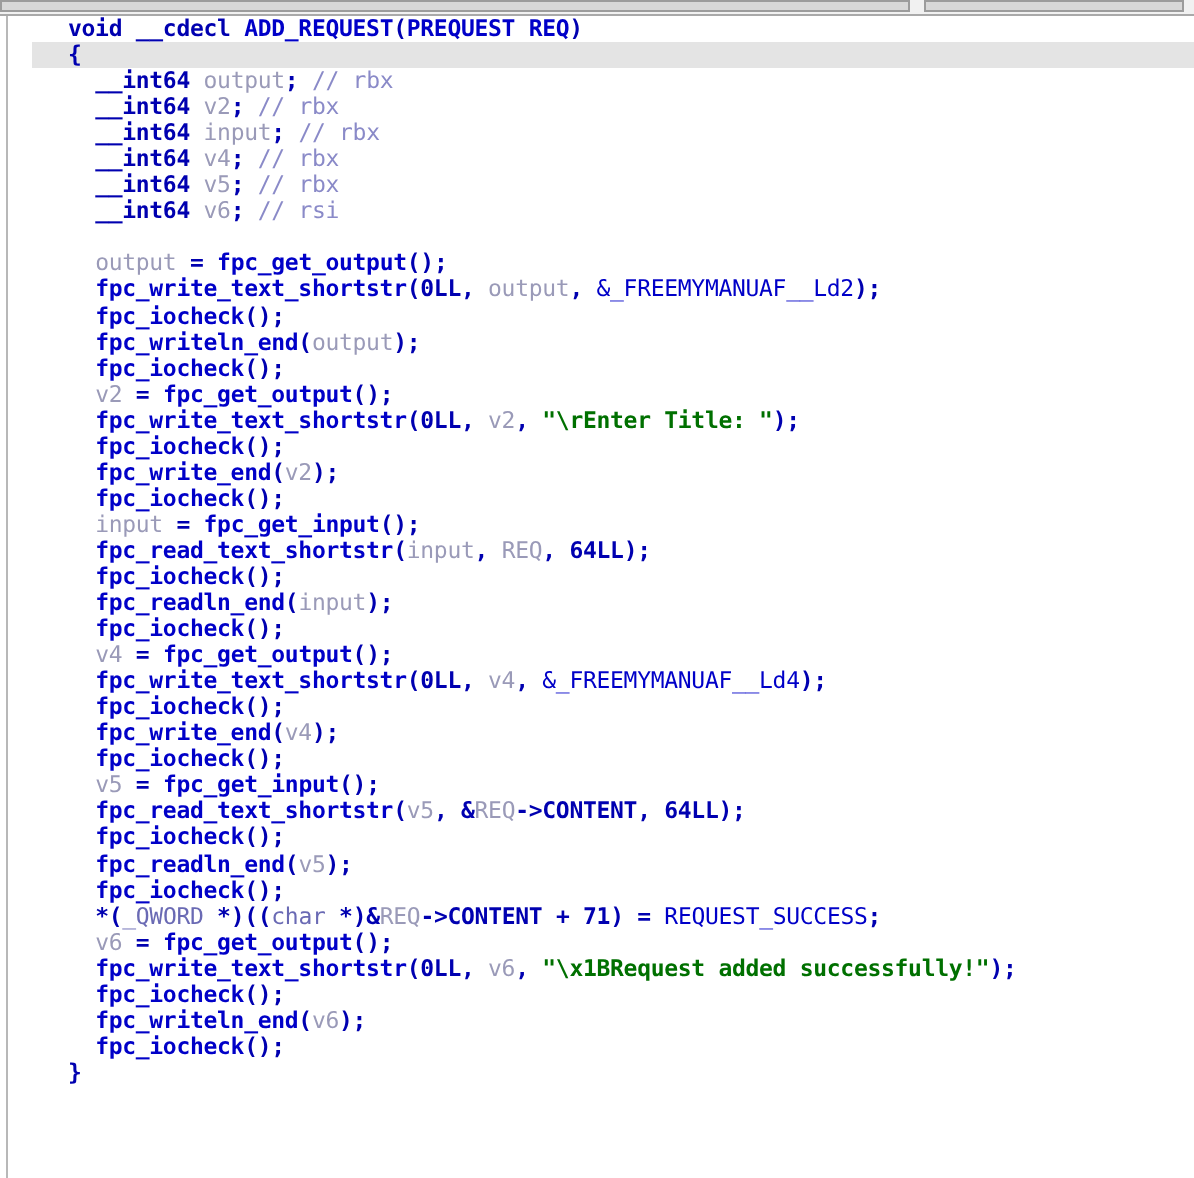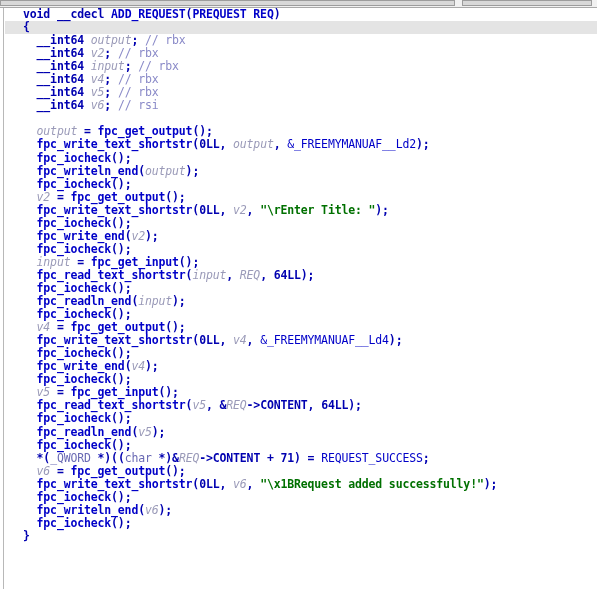--- a/index.html
+++ b/index.html
@@ -79,30 +79,31 @@
     font-size: 11.5px;
     line-height: 13.05px;
     white-space: pre;
     font-family: "DejaVu Sans Mono", "Liberation Mono", monospace;
     letter-spacing: -0.15px;
   }
   .line {
     height: 13.05px;
     padding-left: 18px;
     white-space: pre;
+    margin-left: 11px;
   }
   .line.cursor {
     background: #e4e4e4;
   }
 
   
   .kw    { color: #0000b0; font-weight: bold; }  
   .fn    { color: #0000c8; font-weight: bold; }  
   .typ   { color: #6a6ab4; }                      
-  .var   { color: #9a9ab8; font-style: italic; }                      
+  .var   { color: #9a9ab8; }                      
   .cmt   { color: #8a8ac8; }                      
   .str   { color: #007000; font-weight: bold; }   
   .num   { color: #0000b0; font-weight: bold; text-align: center; }   
   .pun   { color: #0000b0; font-weight: bold; }   
   .glb   { color: #0000c8; font-weight: normal; }   
 </style>
 </head>
 <body>
 
 <div class="top-strip">

